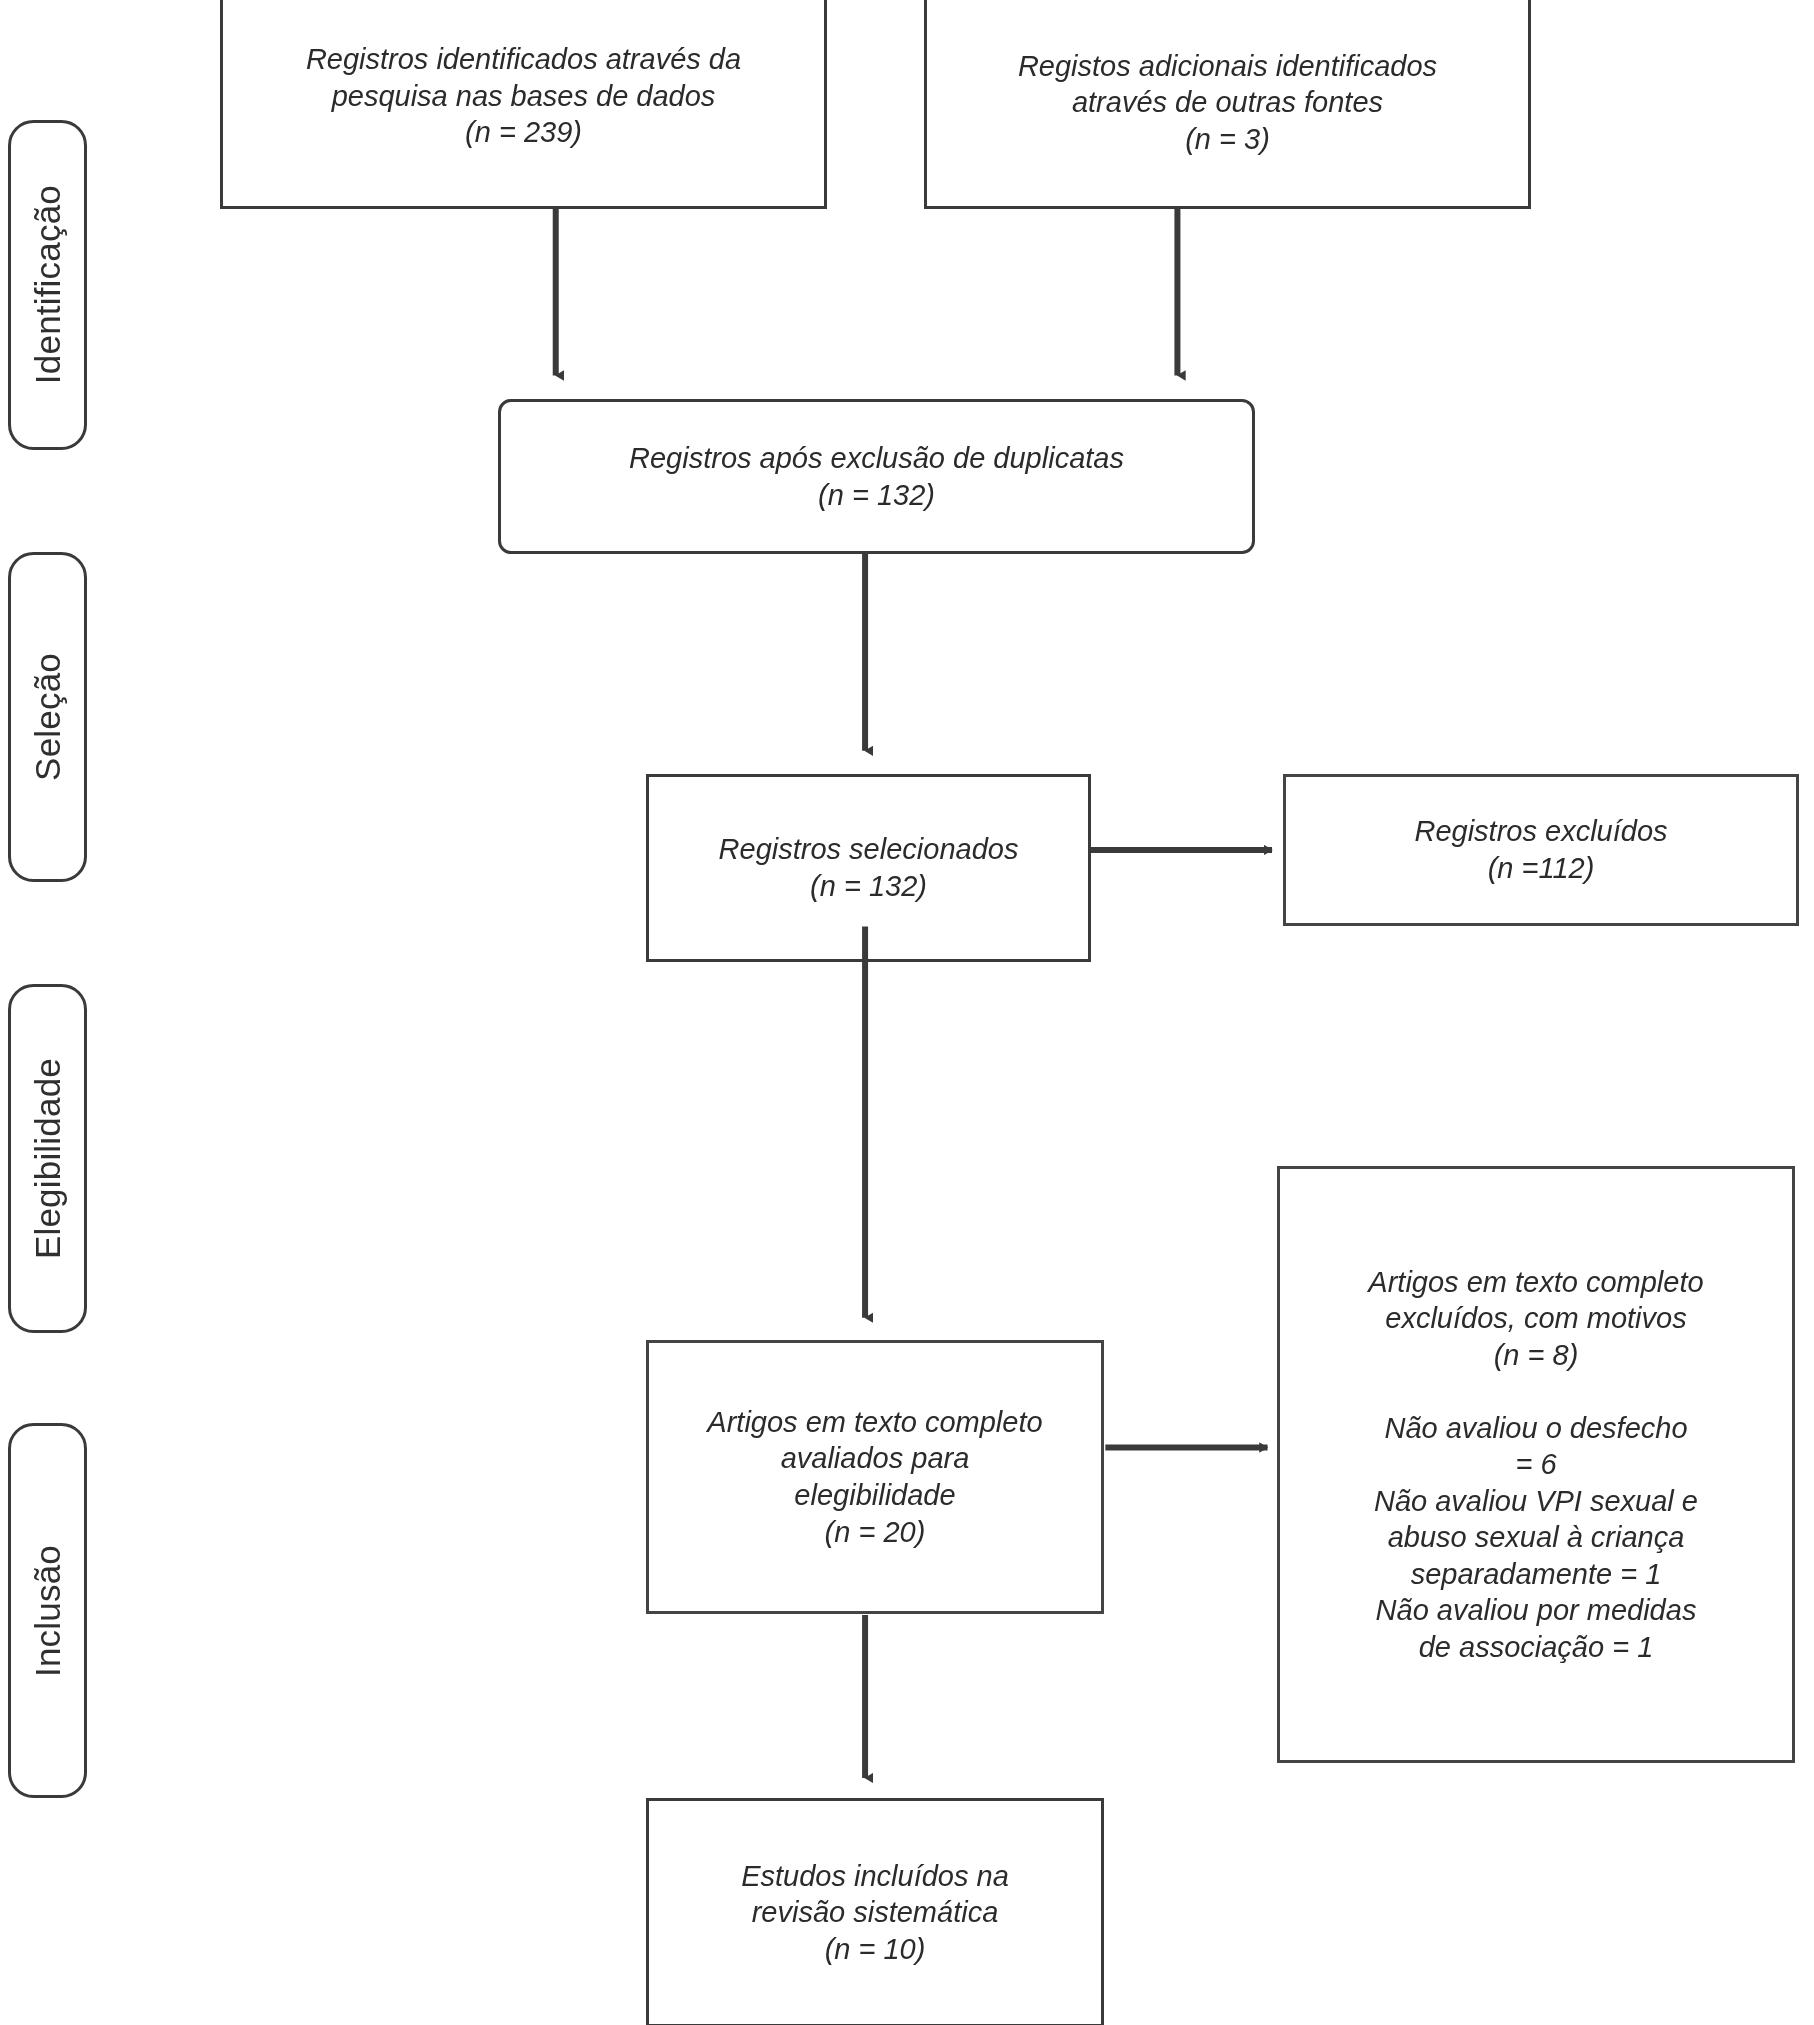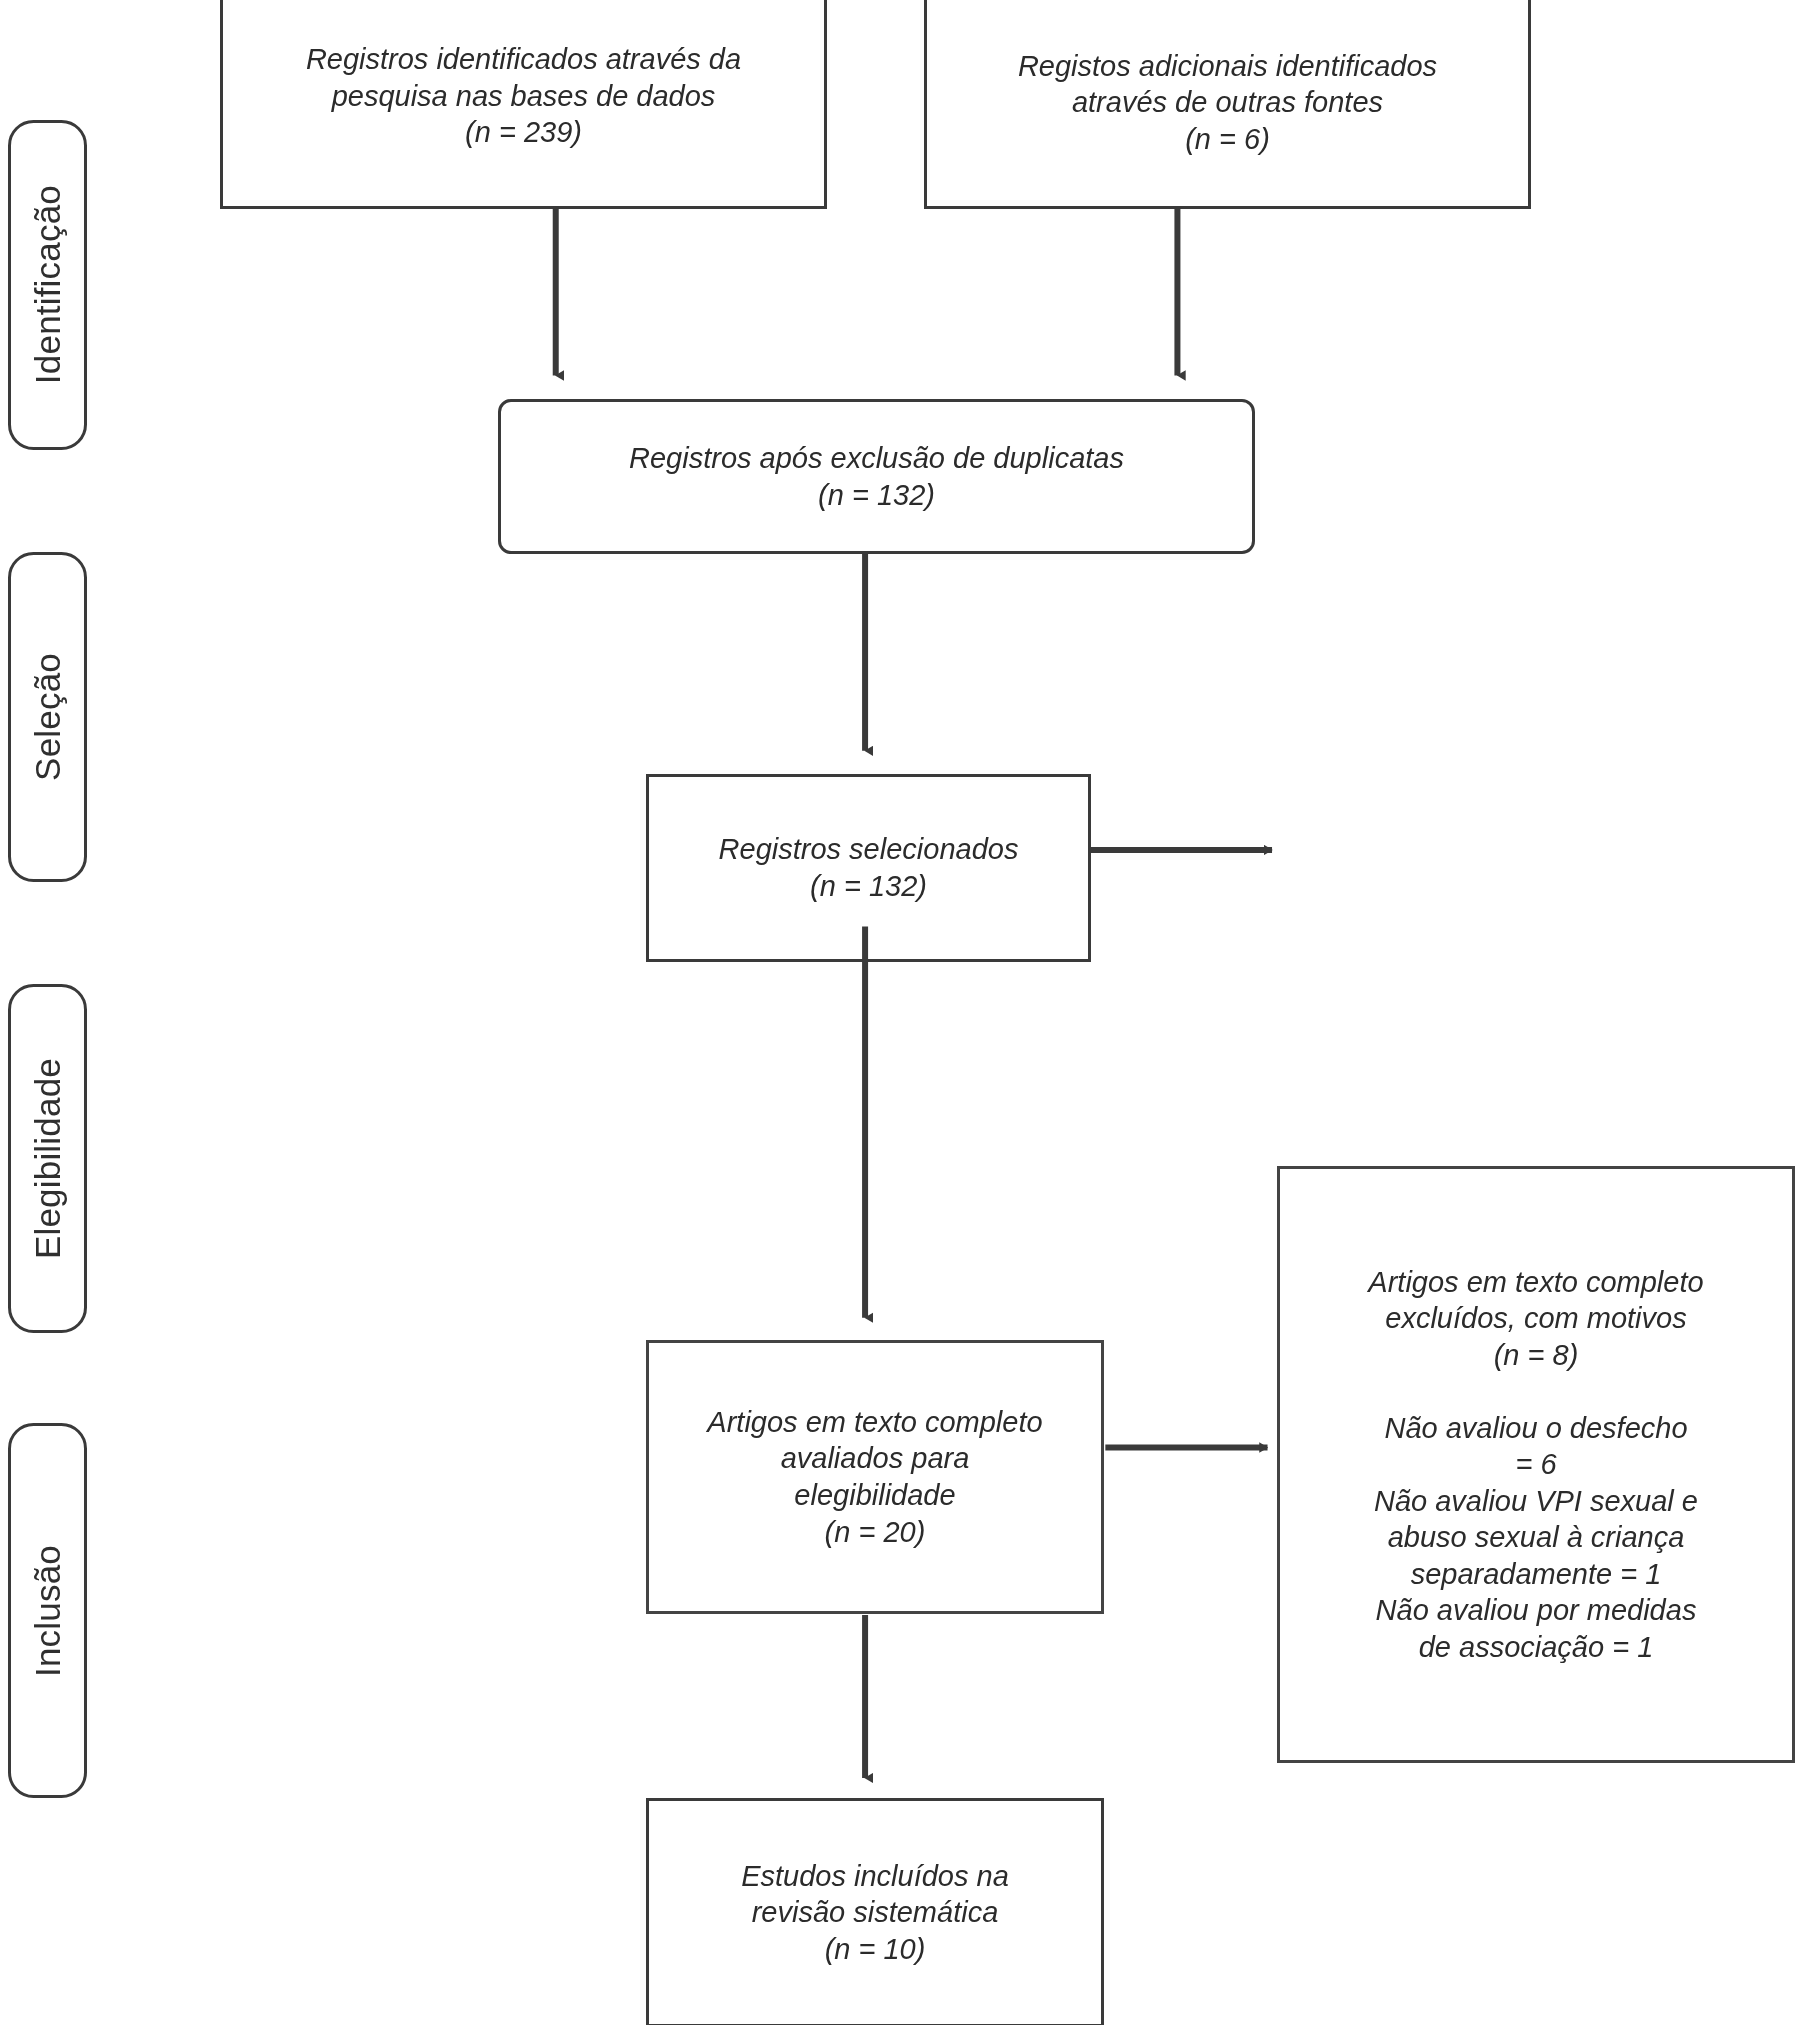--- a/index.html
+++ b/index.html
@@ -97,33 +97,37 @@
 
   <div class="flow-box" style="left:220px; top:-16.5px; width:607px; height:225px;">
     <span class="box-text">Registros identificados através da
 pesquisa nas bases de dados
 (n = 239)</span>
   </div>
 
   <div class="flow-box" style="left:924px; top:-3.8px; width:607px; height:213px;">
     <span class="box-text">Registos adicionais identificados
 através de outras fontes
-(n = 6)</span>
+(n = 3)</span>
   </div>
 
   <div class="flow-box" style="left:498px; top:399px; width:757px; height:155px;border-radius:13px;">
     <span class="box-text">Registros após exclusão de duplicatas
 (n = 132)</span>
   </div>
 
   <div class="flow-box" style="left:646px; top:774px; width:445px; height:188px;">
     <span class="box-text">Registros selecionados
 (n = 132)</span>
   </div>
 
+  <div class="flow-box thin-border" style="left:1283px; top:774px; width:516px; height:152px;">
+    <span class="box-text">Registros excluídos
+(n =112)</span>
+  </div>
 
   <div class="flow-box thin-border" style="left:646px; top:1340px; width:458px; height:274px;">
     <span class="box-text">Artigos em texto completo
 avaliados para
 elegibilidade
 (n = 20)</span>
   </div>
 
   <div class="flow-box thin-border" style="left:1277px; top:1166px; width:518px; height:597px;">
     <span class="box-text">Artigos em texto completo

